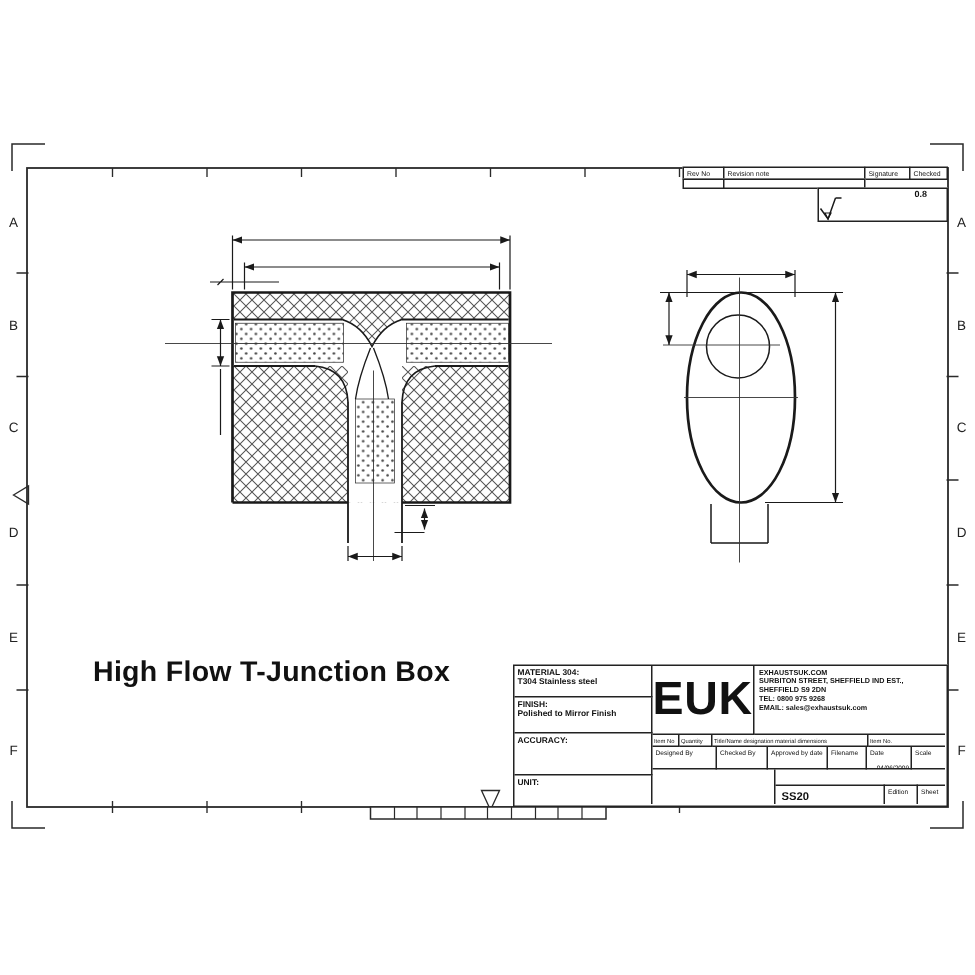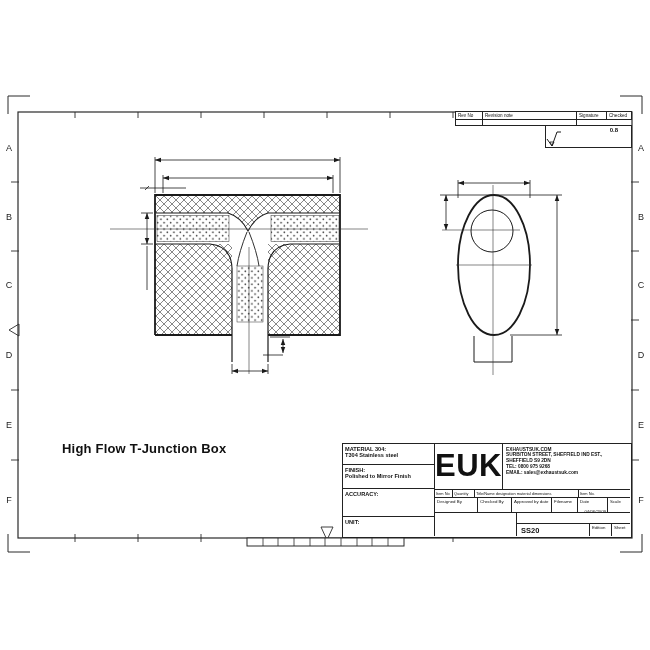--- a/index.html
+++ b/index.html
@@ -7,21 +7,21 @@
          font-family:"Liberation Sans",sans-serif;color:#111;}
   svg{position:absolute;left:0;top:0;}
   .abs{position:absolute;box-sizing:border-box;}
   .rowletter{position:absolute;font-size:9px;color:#222;width:12px;text-align:center;}
   
   .revcell{position:absolute;box-sizing:border-box;border:1px solid #222;font-size:4.6px;
            padding:1px 1px 0 2px;white-space:nowrap;overflow:hidden;background:#fff;}
   .finishbox{position:absolute;box-sizing:border-box;border:1px solid #222;background:#fff;}
   .sf{position:absolute;right:6px;top:2px;font-size:6px;font-weight:bold;}
   
-  .maintitle{position:absolute;left:62px;top:441px;font-size:13px;font-weight:bold;
+  .maintitle{position:absolute;left:62px;top:441px;font-size:19px;font-weight:bold;
              line-height:15px;color:#111;letter-spacing:.2px;}
   
   .tb{position:absolute;left:342px;top:443px;width:290px;height:95px;border:1.5px solid #222;
       box-sizing:border-box;background:#fff;}
   .tbc{position:absolute;box-sizing:border-box;font-size:5.6px;font-weight:bold;
        padding:1.5px 0 0 2px;line-height:6.5px;overflow:hidden;white-space:nowrap;}
   .br{border-right:1px solid #222;} .bb{border-bottom:1px solid #222;}
   .bl{border-left:1px solid #222;} .bt{border-top:1px solid #222;}
   .logo{font-size:31px;font-weight:800;letter-spacing:.5px;line-height:44px;
         padding:0;font-family:"Liberation Sans",sans-serif;}

